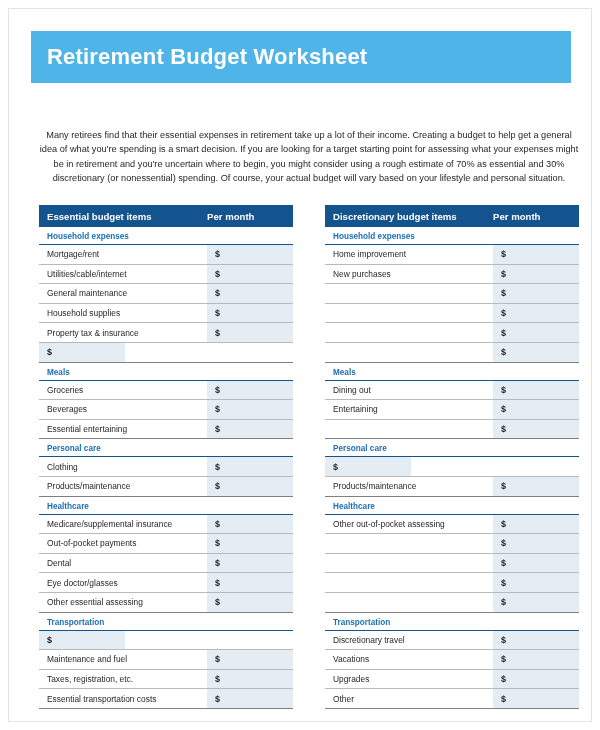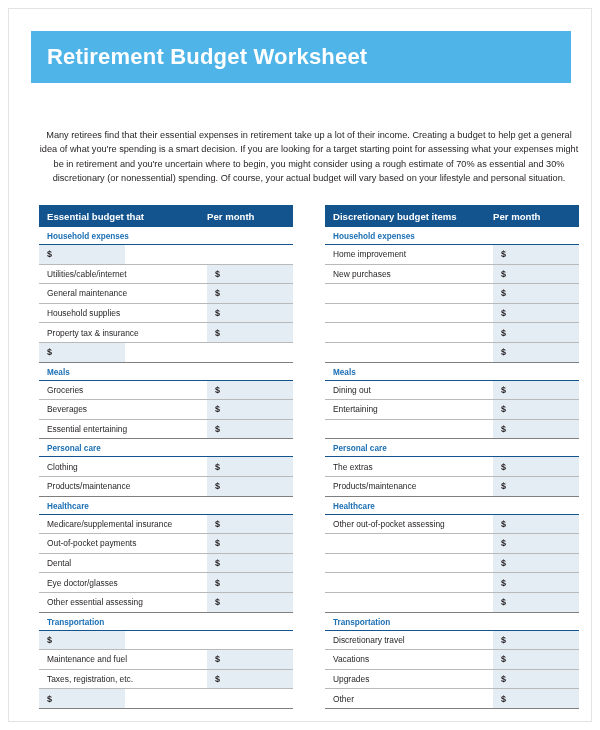--- a/index.html
+++ b/index.html
@@ -144,27 +144,28 @@
   <div class="banner">
     <div class="banner-title">Retirement Budget Worksheet</div>
   </div>
 
   <div class="intro">Many retirees find that their essential expenses in retirement take up a lot of their income. Creating a budget to help get a general idea of what you're spending is a smart decision. If you are looking for a target starting point for assessing what your expenses might be in retirement and you're uncertain where to begin, you might consider using a rough estimate of 70% as essential and 30% discretionary (or nonessential) spending. Of course, your actual budget will vary based on your lifestyle and personal situation.</div>
 
   <div class="tables">
 
     <div class="col" id="col-essential">
       <div class="thead">
-        <div class="th-item">Essential budget that</div>
+        <div class="th-item">Essential budget items</div>
         <div class="th-amt">Per month</div>
       </div>
       <div id="essential-body">
           <div class="section-block">
             <div class="section-head">Household expenses</div>
             <div class="row">
+              <div class="cell-label">Mortgage/rent</div>
               <div class="cell-amt">$</div>
             </div>
             <div class="row">
               <div class="cell-label">Utilities/cable/internet</div>
               <div class="cell-amt">$</div>
             </div>
             <div class="row">
               <div class="cell-label">General maintenance</div>
               <div class="cell-amt">$</div>
             </div>
@@ -236,20 +237,21 @@
             </div>
             <div class="row">
               <div class="cell-label">Maintenance and fuel</div>
               <div class="cell-amt">$</div>
             </div>
             <div class="row">
               <div class="cell-label">Taxes, registration, etc.</div>
               <div class="cell-amt">$</div>
             </div>
             <div class="row">
+              <div class="cell-label">Essential transportation costs</div>
               <div class="cell-amt">$</div>
             </div>
           </div>
         </div>
     </div>
 
     <div class="col" id="col-discretionary">
       <div class="thead">
         <div class="th-item">Discretionary budget items</div>
         <div class="th-amt">Per month</div>
@@ -293,21 +295,20 @@
               <div class="cell-amt">$</div>
             </div>
             <div class="row">
               <div class="cell-label"></div>
               <div class="cell-amt">$</div>
             </div>
           </div>
           <div class="section-block">
             <div class="section-head">Personal care</div>
             <div class="row">
-              <div class="cell-label">The extras</div>
               <div class="cell-amt">$</div>
             </div>
             <div class="row">
               <div class="cell-label">Products/maintenance</div>
               <div class="cell-amt">$</div>
             </div>
           </div>
           <div class="section-block">
             <div class="section-head">Healthcare</div>
             <div class="row">

